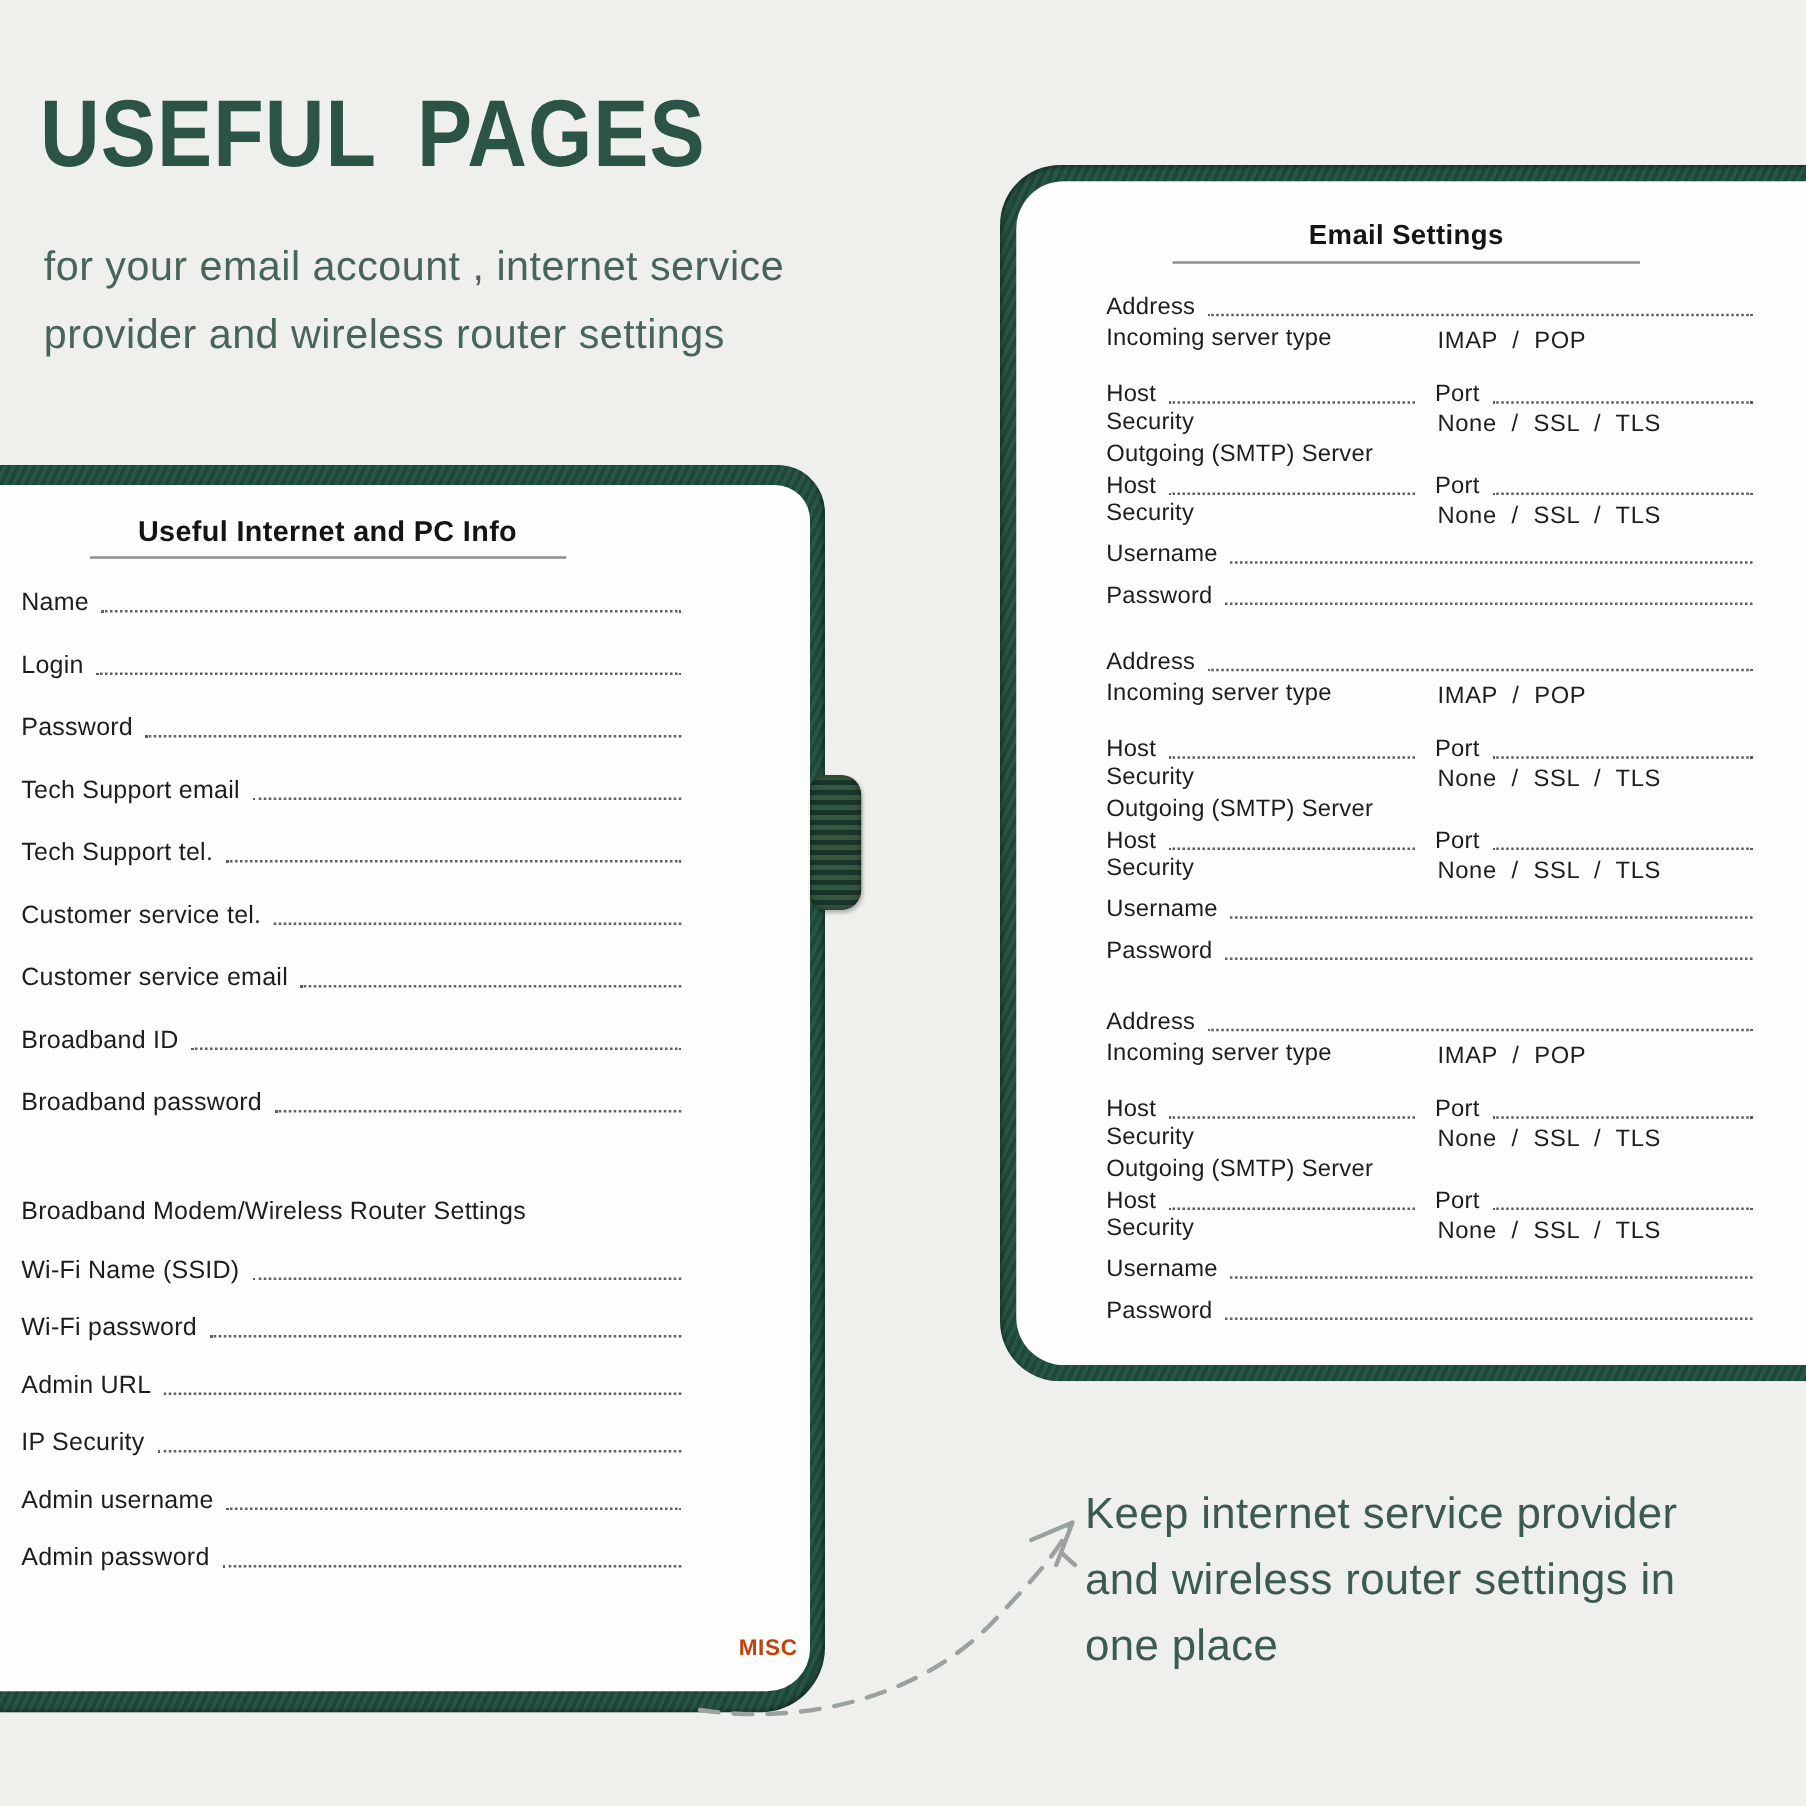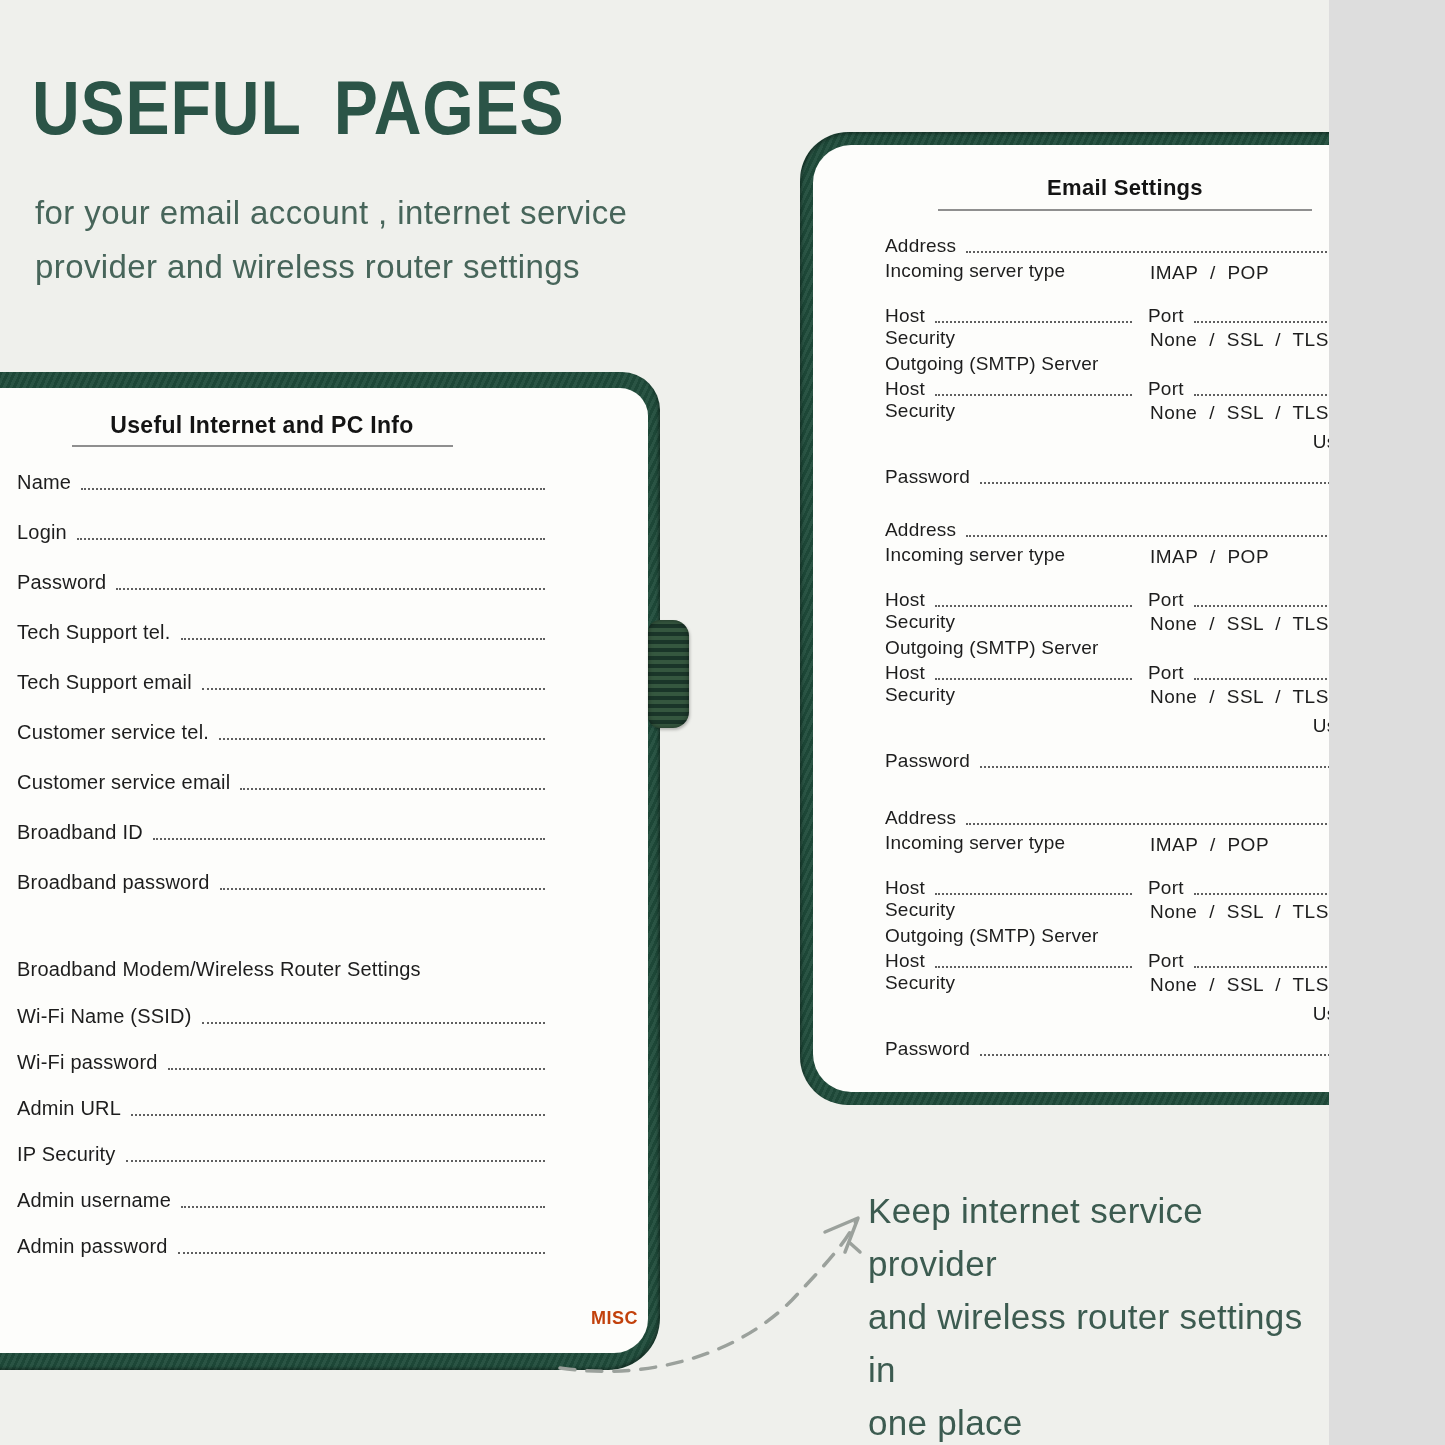--- a/index.html
+++ b/index.html
@@ -10,21 +10,21 @@
     --heading-green:#2b5447;
     --subtitle-green:#47655a;
     --annotation-green:#3c5b50;
     --arrow-gray:#9ba19c;
     --dot-gray:#5f5f5f;
     --rule-gray:#8f8f8f;
   }
   *{box-sizing:border-box;margin:0;padding:0;}
   body{background:#ddd;font-family:"Liberation Sans",sans-serif;}
   .canvas{
-    position:relative;width:1329px;height:1445px;overflow:hidden;
+    position:relative;width:1445px;height:1445px;overflow:hidden;
     background:var(--bg);
   }
 
   
   .main-heading{
     position:absolute;left:32px;top:68px;
     font-size:76px;font-weight:700;line-height:1.05;
     color:var(--heading-green);
     letter-spacing:1px;word-spacing:16px;white-space:nowrap;
     transform:scaleX(0.87);transform-origin:left top;
@@ -101,21 +101,21 @@
   .eblock:nth-of-type(3){top:660px;}
   .erow{position:absolute;left:0;right:0;height:24px;display:flex;align-items:flex-end;letter-spacing:.2px;}
   .erow.block{display:block;}
   .r-address{top:0;}
   .r-incoming{top:27px;}
   .r-host1{top:70px;}
   .r-sec1{top:94px;}
   .r-out{top:118px;}
   .r-host2{top:143px;}
   .r-sec2{top:167px;}
-  .r-user{top:198px;flex-direction:column;}
+  .r-user{top:198px;}
   .r-pass{top:231px;}
   .val{position:absolute;left:265px;bottom:0;word-spacing:6px;letter-spacing:.5px;}
   .hp-left{width:247px;display:flex;align-items:flex-end;}
   .hp-right{flex:1;margin-left:16px;display:flex;align-items:flex-end;}
 
   
   .annotation{
     position:absolute;left:868px;top:1184px;
     font-size:35px;line-height:53px;letter-spacing:.3px;
     color:var(--annotation-green);
@@ -151,26 +151,26 @@
               <span>Login</span>
               <span class="dotlead"></span>
             </div>
 
             <div class="lrow">
               <span>Password</span>
               <span class="dotlead"></span>
             </div>
 
             <div class="lrow">
+              <span>Tech Support email</span>
+              <span class="dotlead"></span>
+            </div>
+
+            <div class="lrow">
               <span>Tech Support tel.</span>
-              <span class="dotlead"></span>
-            </div>
-
-            <div class="lrow">
-              <span>Tech Support email</span>
               <span class="dotlead"></span>
             </div>
 
             <div class="lrow">
               <span>Customer service tel.</span>
               <span class="dotlead"></span>
             </div>
 
             <div class="lrow">
               <span>Customer service email</span>

